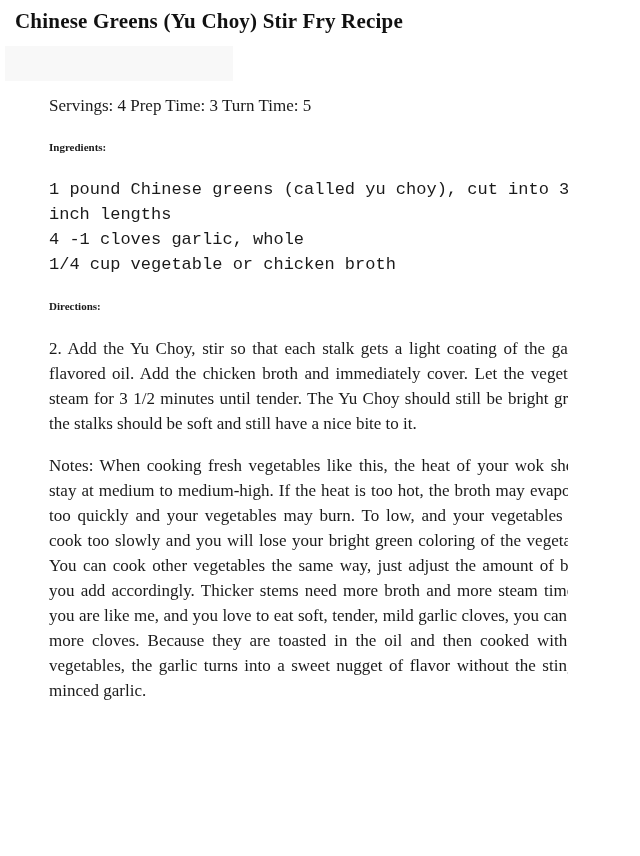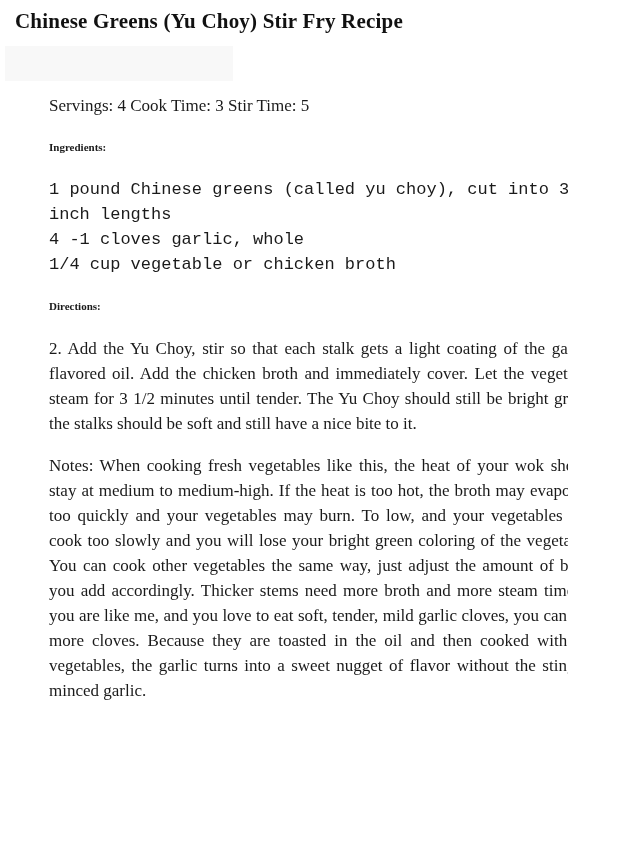--- a/index.html
+++ b/index.html
@@ -55,23 +55,23 @@
 
   <h1 class="doc-title">Chinese Greens (Yu Choy) Stir Fry Recipe</h1>
 
   <div class="image-placeholder"></div>
 
   <div class="content">
 
     <div class="meta-line">
       <span class="label">Servings:</span>
       <span class="value">4</span>
-      <span class="label">Cook Time:</span>
+      <span class="label">Prep Time:</span>
       <span class="value">3</span>
-      <span class="label">Stir Time:</span>
+      <span class="label">Turn Time:</span>
       <span class="value">5</span>
     </div>
 
     <div class="section-heading">Ingredients:</div>
 
     <div class="ingredient-list">
       <div class="ingredient-line">1 pound Chinese greens (called yu choy), cut into 3-inch lengths</div>
       <div class="ingredient-line">4 -1 cloves garlic, whole</div>
       <div class="ingredient-line">1/4 cup vegetable or chicken broth</div>
     </div>

